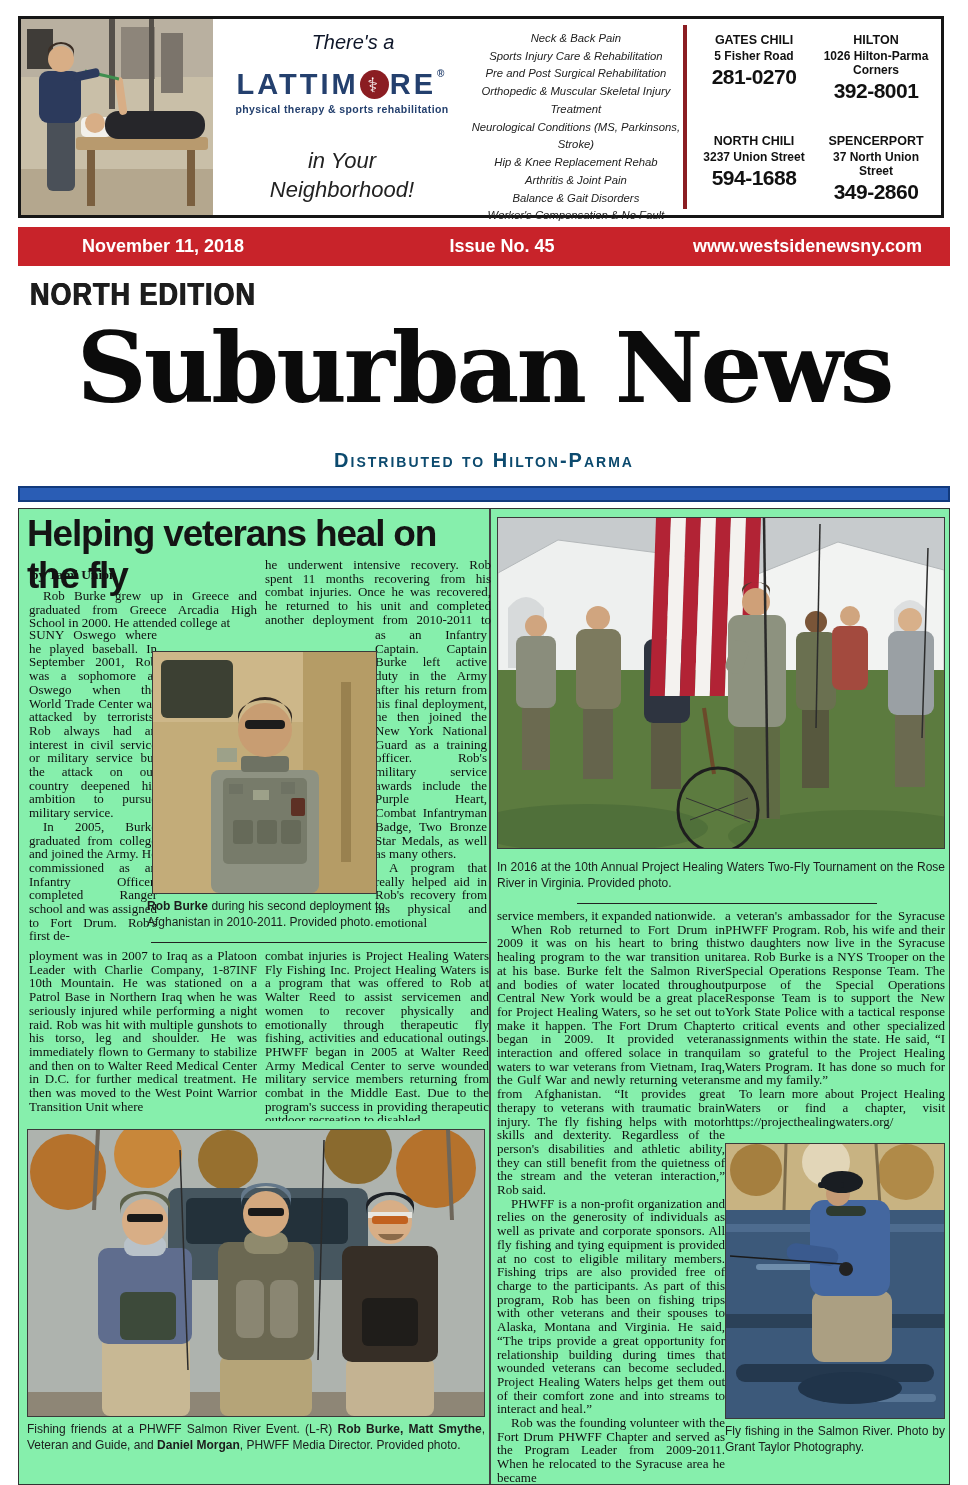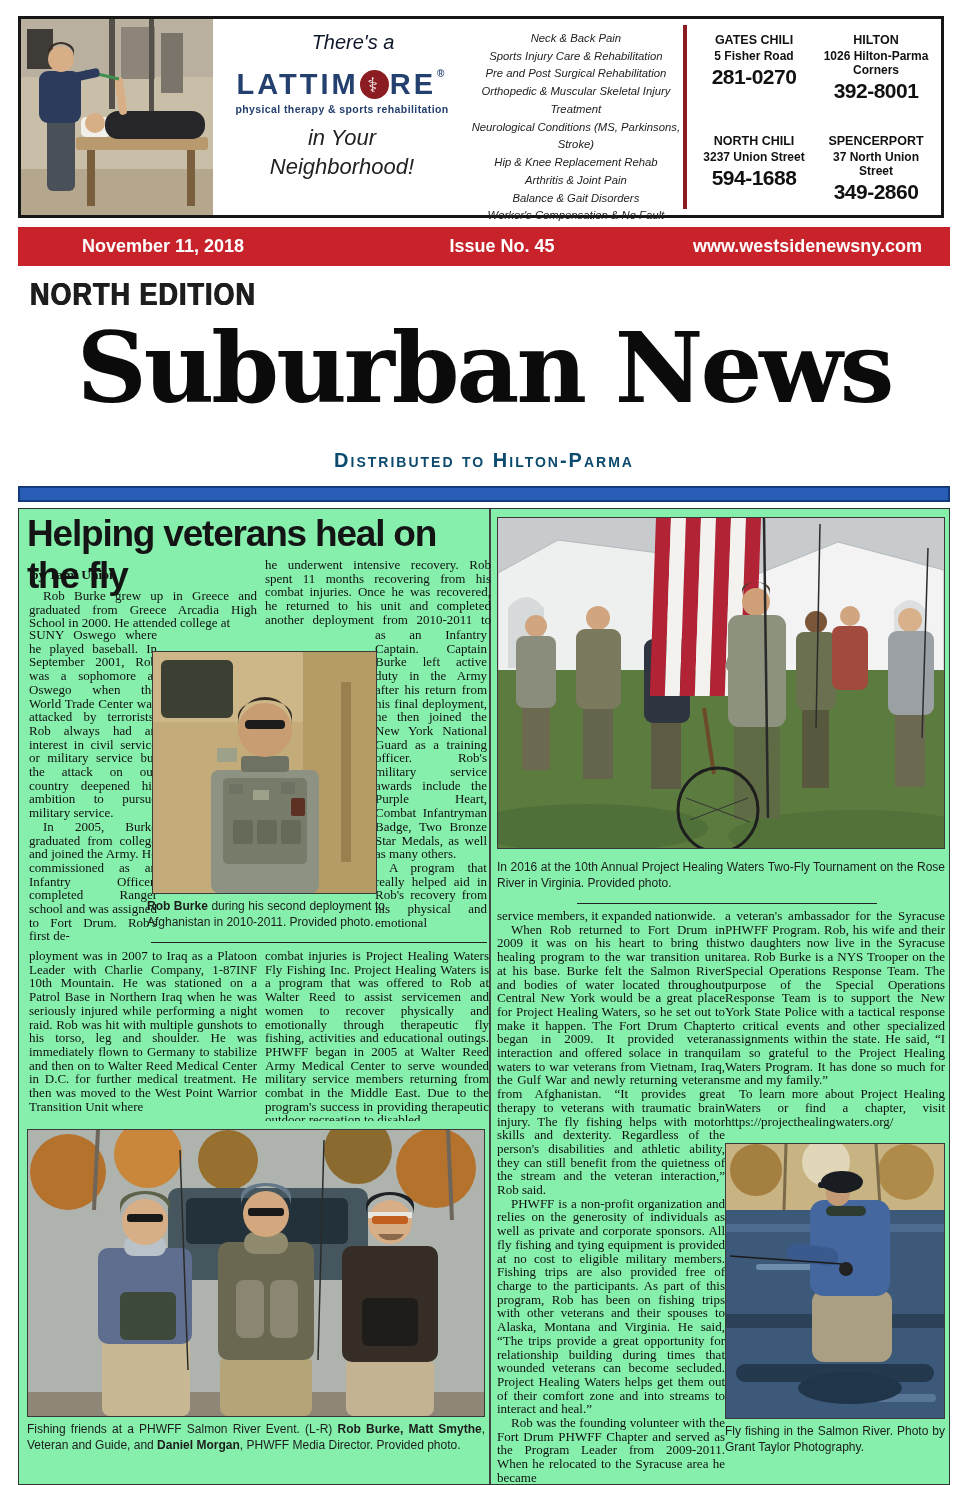--- a/index.html
+++ b/index.html
@@ -11,21 +11,21 @@
           box-sizing:border-box;display:flex;background:#fff;}
   .ad-photo{width:192px;height:100%;flex:0 0 auto;}
   .ad-mid{flex:0 0 258px;text-align:center;padding-top:12px;}
   .ad-tag-top{font-style:italic;font-size:20px;color:#0f172a;padding-left:22px;}
   .logo-row{margin-top:14px;font-weight:bold;color:#24406e;font-size:29px;letter-spacing:3px;
             display:flex;align-items:center;justify-content:center;}
   .caduceus{display:inline-flex;align-items:center;justify-content:center;width:29px;height:29px;
             border-radius:50%;background:#8b1d22;color:#fff;font-size:20px;margin:0 1px;}
   .logo-reg{font-size:10px;vertical-align:top;margin-left:1px;align-self:flex-start;}
   .ad-brand-sub{font-weight:bold;color:#24406e;font-size:10.5px;letter-spacing:0.4px;margin-top:2px;}
-  .ad-tag-bottom{font-style:italic;font-size:22px;color:#222;margin:9px auto 0;width:150px;line-height:1.3;}
+  .ad-tag-bottom{font-style:italic;font-size:22px;color:#222;margin:32px auto 0;width:150px;line-height:1.3;}
   .ad-services{flex:1 1 auto;padding-top:11px;text-align:center;font-style:italic;font-size:11.3px;
                line-height:1.57;color:#222;}
   .ad-divider{width:5px;background:#8b1d22;margin:6px 2px;}
   .ad-locs{flex:0 0 240px;display:grid;grid-template-columns:1fr 1fr;row-gap:20px;column-gap:4px;
            padding:14px 6px 0 6px;text-align:center;}
   .loc-name{font-weight:bold;font-size:12.5px;}
   .loc-addr{font-weight:bold;font-size:12px;margin-top:2px;}
   .loc-phone{font-weight:bold;font-size:21px;margin-top:2px;letter-spacing:-0.5px;}
 
   

